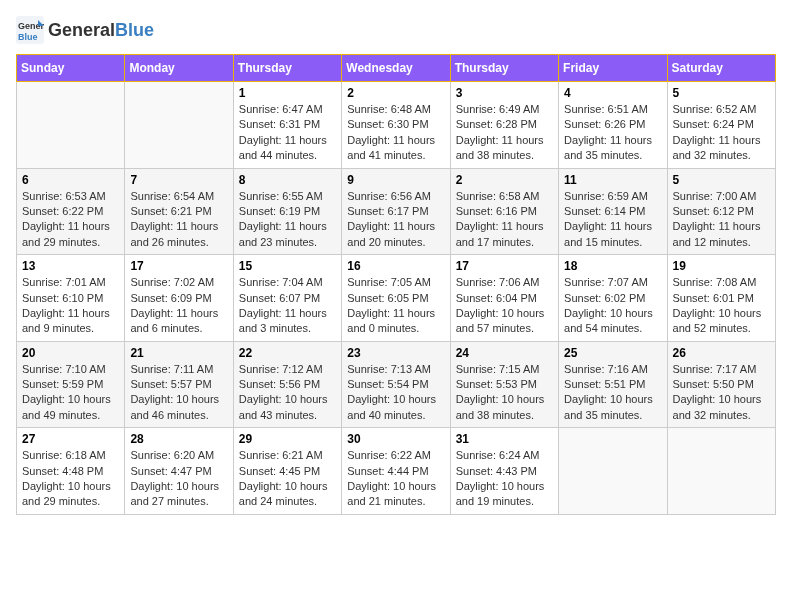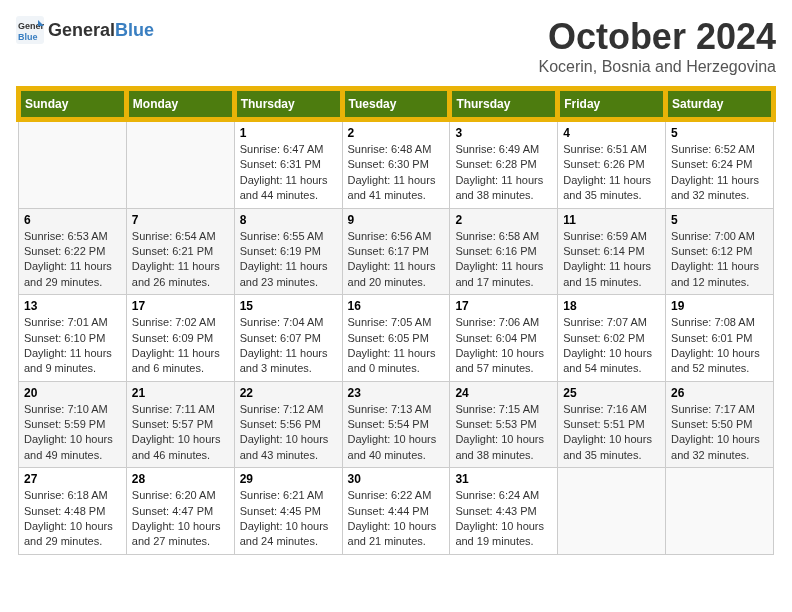--- a/index.html
+++ b/index.html
@@ -46,26 +46,26 @@
     .location-title {
       font-size: 16px;
       color: #555;
     }
     .calendar {
       width: 100%;
       border-collapse: collapse;
       font-size: 11px;
     }
     .calendar th {
-      background-color: #4d7c0f;
+      background-color: #8b5cf6;
       color: #fff;
       padding: 6px 4px;
       text-align: left;
       font-size: 12px;
-      border: 5px solid #eab308;
+      border: 1px solid #eab308;
     }
     .calendar td {
       border: 1px solid #ccc;
       vertical-align: top;
       padding: 4px 5px;
       width: calc(100% / 7);
       min-height: 80px;
       background: #fff;
     }
     .calendar tr:nth-child(even) td {
@@ -96,33 +96,29 @@
       <text x="2" y="24" font-size="9" font-weight="bold" fill="#3a7fc1">Blue</text>
       <polygon points="22,4 28,10 22,10" fill="#3a7fc1"></polygon>
     </svg>
     <div>
       <div style="display:flex; align-items:baseline; gap:0px;">
         <span class="logo-text-general">General</span>
           <span class="logo-text-blue">Blue</span>
       </div>
     </div>
   </div>
-  <div class="title-block">
-    <div class="month-title">October 2024</div>
-    <div class="location-title">Kocerin, Bosnia and Herzegovina</div>
-  </div>
 </div>
 
 <table class="calendar">
   <thead>
     <tr id="weekday-header">
         <th>Sunday</th>
         <th>Monday</th>
         <th>Thursday</th>
-        <th>Tuesday</th>
+        <th>Wednesday</th>
         <th>Thursday</th>
         <th>Friday</th>
         <th>Saturday</th>
       </tr>
   </thead>
   <tbody id="calendar-body">
       <tr>
         <td class="empty-cell"></td>
         <td class="empty-cell"></td>
         <td>

